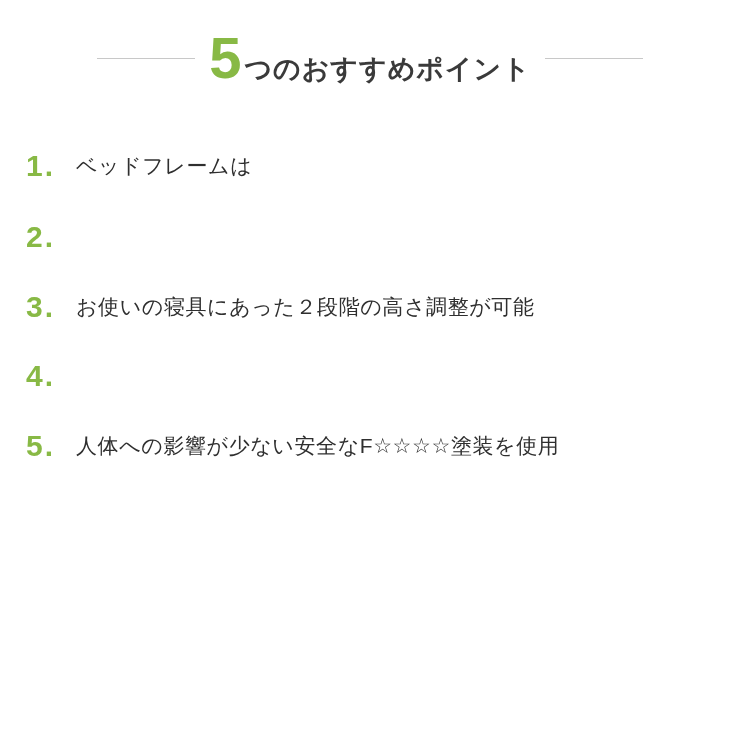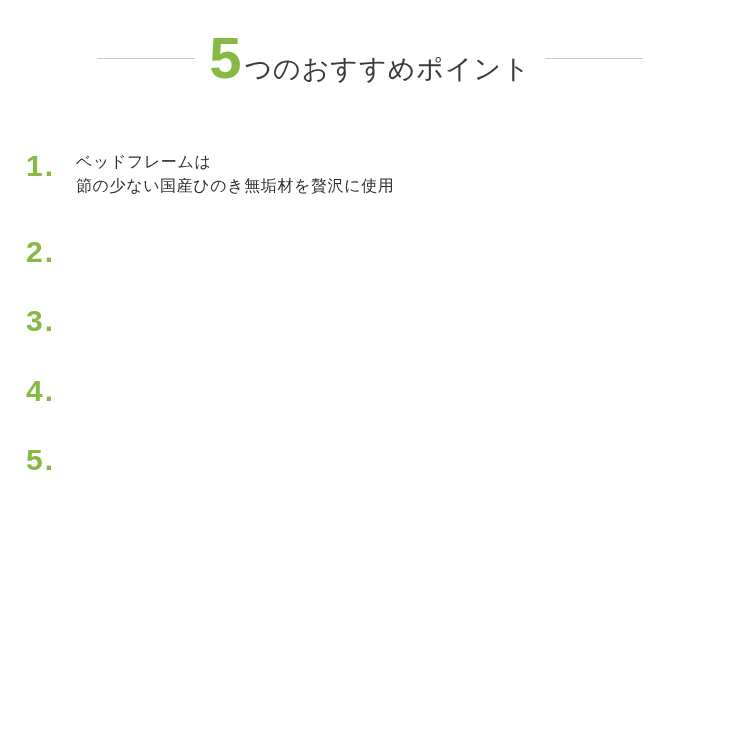--- a/index.html
+++ b/index.html
@@ -45,21 +45,21 @@
   }
   .headline-number {
     font-size: 58px;
     font-weight: bold;
     color: #88b945;
     line-height: 1;
     letter-spacing: -1px;
   }
   .headline-text {
     font-size: 27px;
-    font-weight: normal;
+    font-weight: bold;
     color: #3a3a3a;
     letter-spacing: 1px;
     margin-left: 4px;
     line-height: 1;
   }
 
   
   .points {
     margin: 0;
     padding: 0;
@@ -80,21 +80,21 @@
     width: 50px;
     font-size: 30px;
     font-weight: bold;
     color: #88b945;
     line-height: 1.18;
     letter-spacing: 2px;
     text-align: left;
   }
   .point-text {
     flex: 1 1 auto;
-    font-size: 16px;
+    font-size: 21px;
     color: #2f2f2f;
     line-height: 1.5;
     letter-spacing: 0.6px;
     padding-top: 2px;
   }
   .point-text .line { display: block; }
 
   
   .point.first { margin-bottom: 36px; }
 </style>
@@ -111,34 +111,39 @@
     </div>
     <div class="rule rule-right"></div>
   </div>
 
   <ul class="points">
 
     <li class="point first">
       <span class="point-number">1.</span>
       <span class="point-text">
         <span class="line">ベッドフレームは</span>
-        <span class="line">節の少ない国産ひのき無垢材を贅沢に使用</span>
       </span>
     </li>
 
     <li class="point">
       <span class="point-number">2.</span>
     </li>
 
     <li class="point">
       <span class="point-number">3.</span>
+      <span class="point-text">
+        <span class="line">お使いの寝具にあった２段階の高さ調整が可能</span>
+      </span>
     </li>
 
     <li class="point">
       <span class="point-number">4.</span>
     </li>
 
     <li class="point">
       <span class="point-number">5.</span>
+      <span class="point-text">
+        <span class="line">人体への影響が少ない安全なF☆☆☆☆塗装を使用</span>
+      </span>
     </li>
 
   </ul>
 </div>
 
 </body></html>

